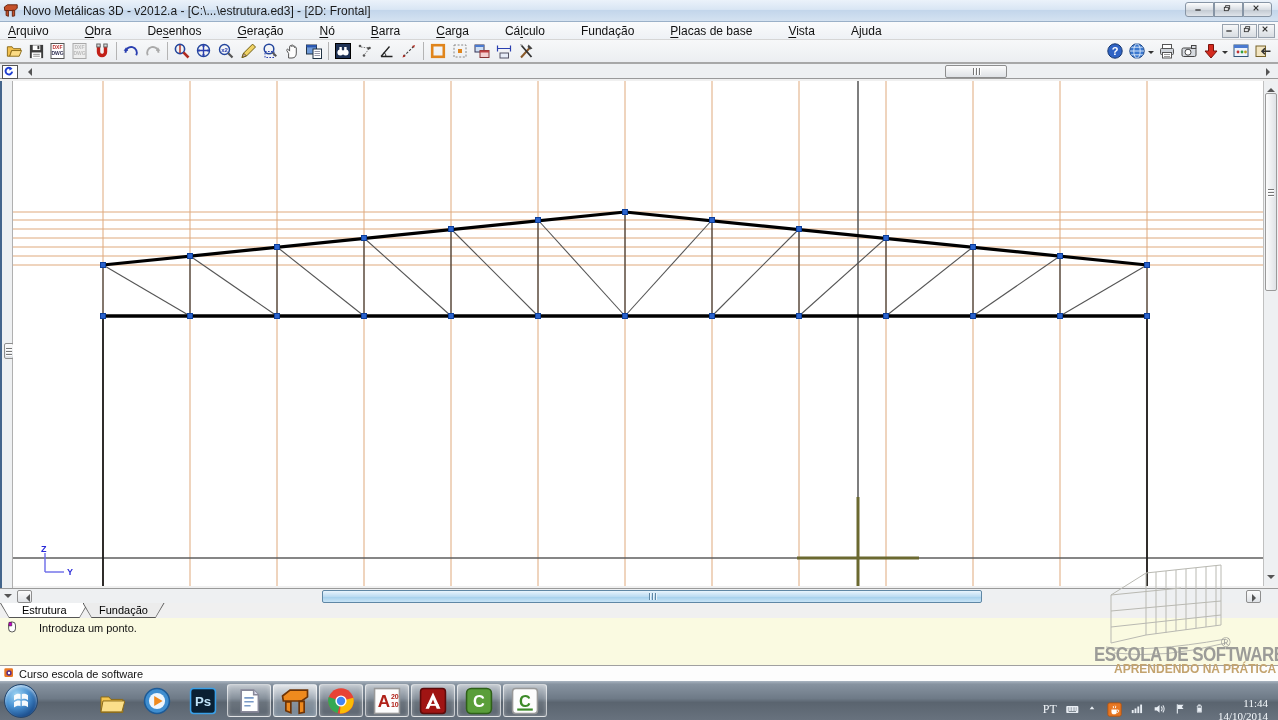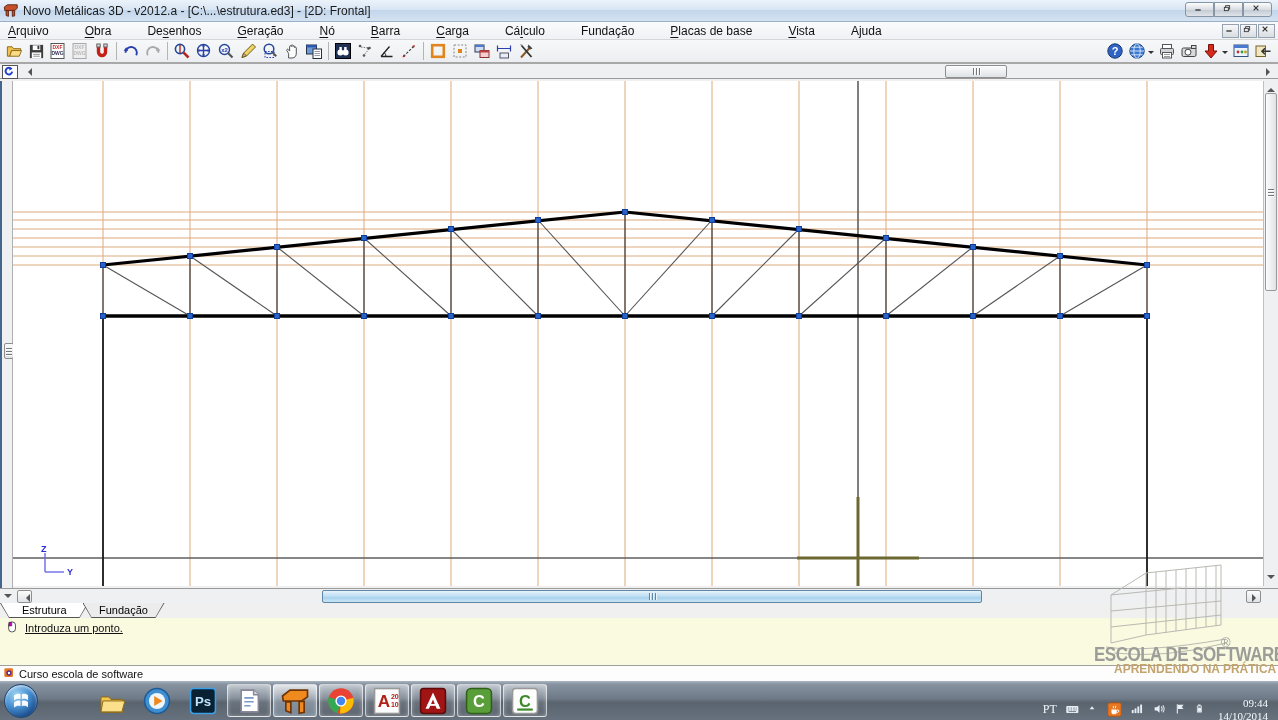--- a/index.html
+++ b/index.html
@@ -74,21 +74,21 @@
   .tab-outer{position:absolute;inset:0;background:#555;
     clip-path:polygon(0 0,100% 0,calc(100% - 9px) 100%,9px 100%);}
   .tab-inner{position:absolute;left:1px;right:1px;top:0;bottom:1px;
     clip-path:polygon(0 0,100% 0,calc(100% - 8px) 100%,8px 100%);
     display:flex;align-items:center;justify-content:center;font-size:11px;color:#000;}
   .tab.active .tab-inner{background:#fff;}
   .tab:not(.active) .tab-inner{background:#ececec;}
 
   
   .status-panel{position:absolute;left:0;top:618px;width:1278px;height:47px;background:#fafae1;}
-  .status-line{display:flex;align-items:center;gap:6px;padding:2px 4px 0 6px;font-size:11px;color:#111;text-decoration:underline;}
+  .status-line{display:flex;align-items:center;gap:20px;padding:2px 4px 0 6px;font-size:11px;color:#111;}
 
   
   .watermark{position:absolute;left:1070px;top:563px;width:200px;height:112px;pointer-events:none;z-index:5;margin-left:16px;}
   .wm-title{position:absolute;left:8px;top:82px;font-size:17px;font-weight:bold;letter-spacing:-0.5px;
     color:#9c9c98;font-family:"Liberation Sans",sans-serif;transform:scaleY(1.15);white-space:nowrap;}
   .wm-reg{position:absolute;left:135px;top:72px;font-size:13px;color:#9c9c98;}
   .wm-sub{position:absolute;left:28px;top:99px;font-size:12px;font-weight:bold;color:#c3a36e;white-space:nowrap;}
 
   
   .recorder{position:absolute;left:0;top:665px;width:1278px;height:16px;background:#fdfdfd;
@@ -700,19 +700,19 @@
         </span>
         <span class="ticon">
           <svg width="11" height="15" viewBox="0 0 18 18">
             <rect x="3.5" y="0.8" width="4" height="2" fill="#e9eef4"></rect>
             <rect x="1.5" y="2.6" width="8" height="11.5" rx="1.2" fill="#e9eef4"></rect>
             <rect x="2.6" y="3.8" width="5.8" height="9" fill="#6b7680"></rect>
             <rect x="2.6" y="6" width="5.8" height="6.8" fill="#e9eef4"></rect>
           </svg>
         </span>
         <span class="tray-clock">
-          <div>09:44</div>
+          <div>11:44</div>
           <div>14/10/2014</div>
         </span>
       </div>
   </div>
 
 </div>
 
 </body></html>

